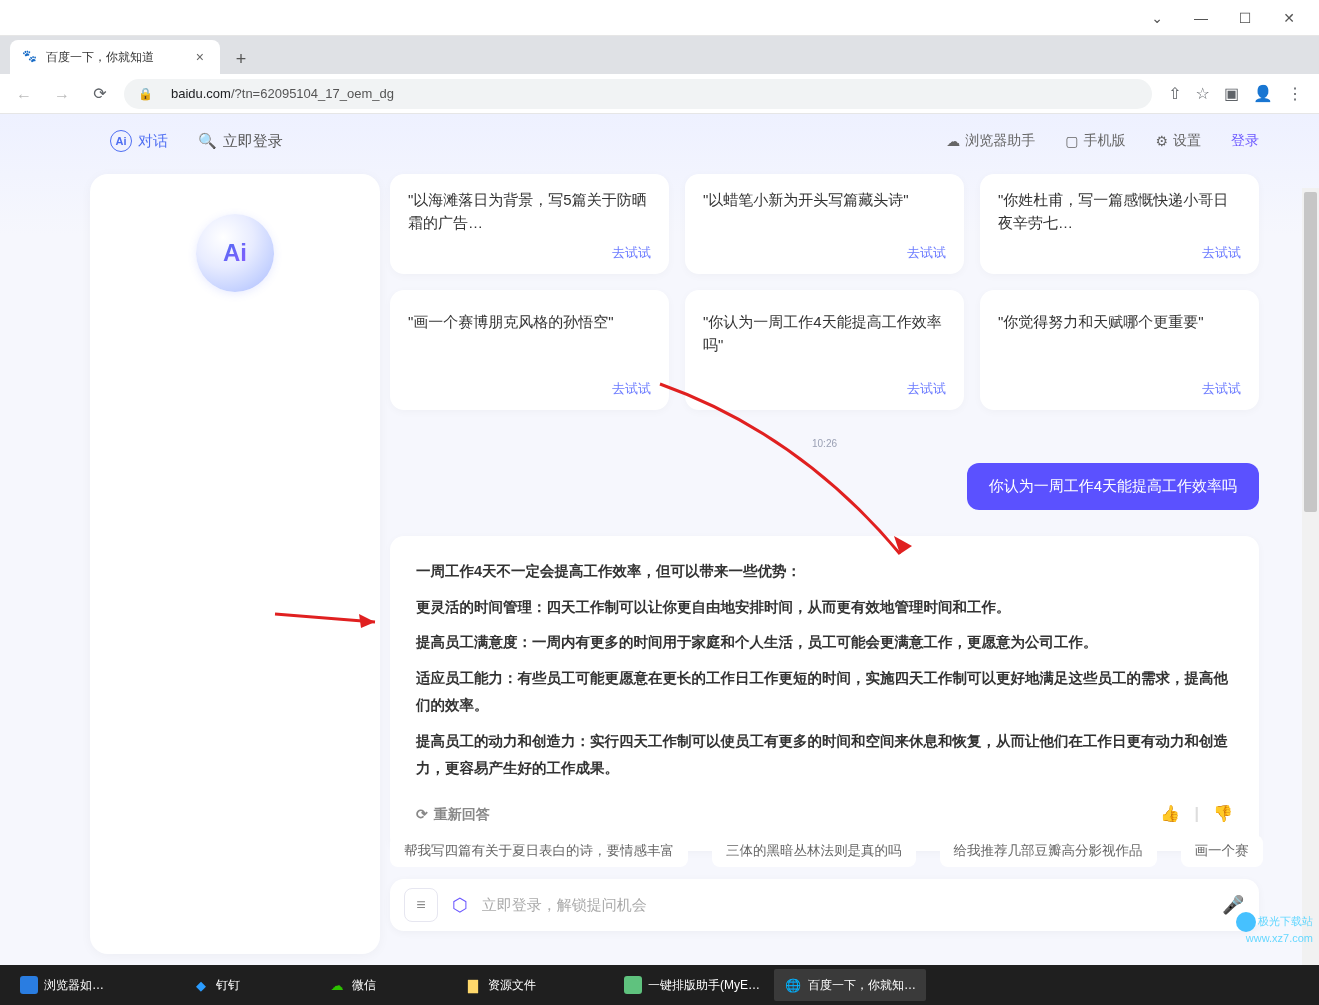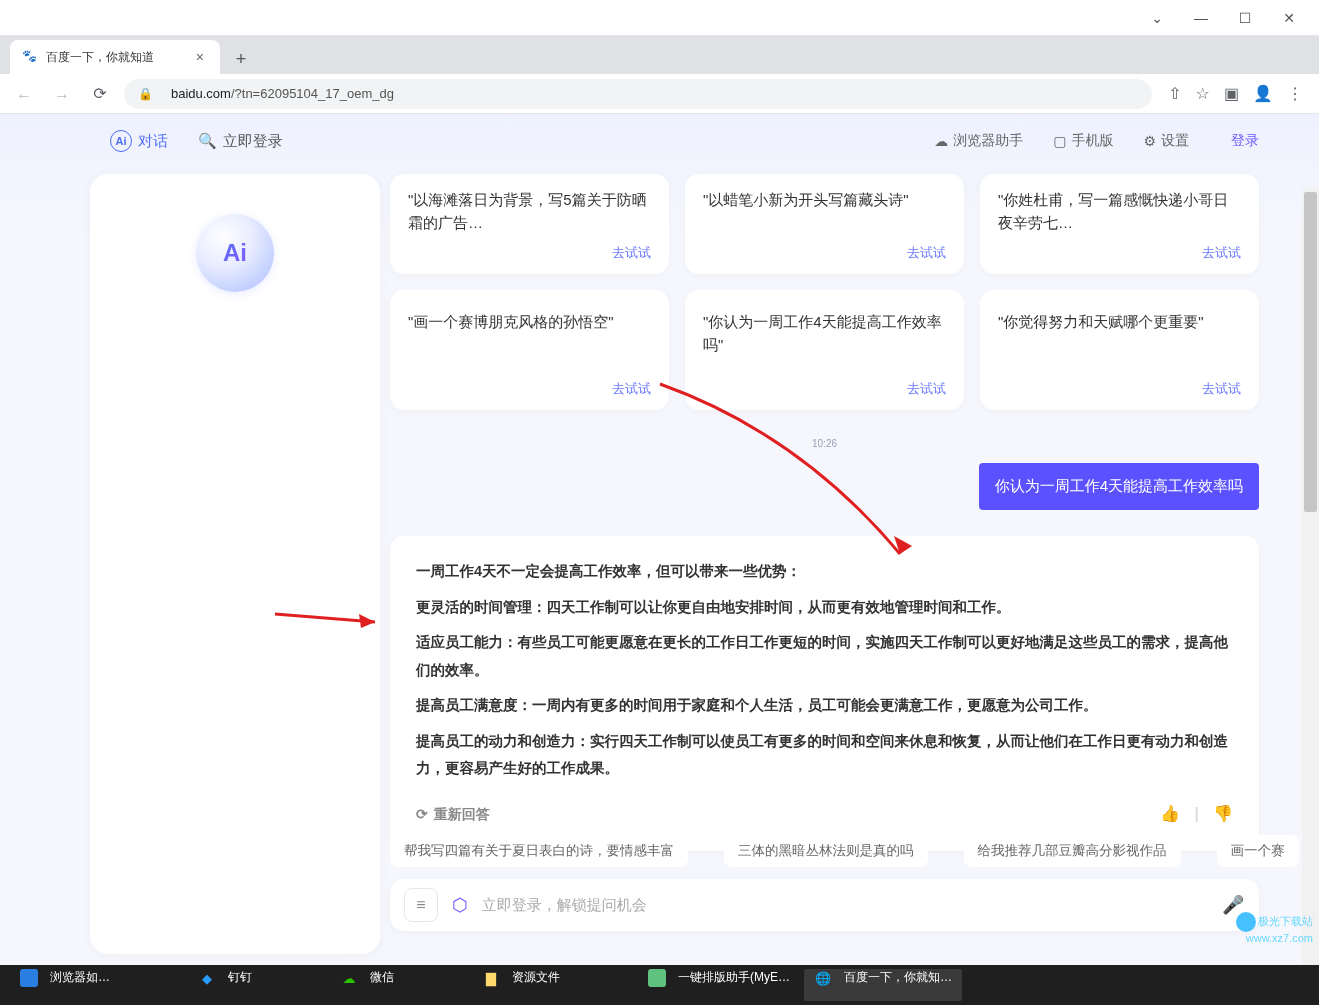--- a/index.html
+++ b/index.html
@@ -24,63 +24,63 @@
 
 
 .page { position: relative; height: calc(1005px - 36px - 38px - 40px - 40px); background: linear-gradient(180deg,#eef1ff 0%,#f6f7fd 120px,#f6f7fd 100%); }
 .topnav { position: absolute; top: 16px; left: 110px; right: 0; display: flex; align-items: center; font-size: 15px; color: #333; }
 .topnav .aiicon { width: 22px; height: 22px; border-radius: 11px; border: 1.5px solid #4e6ef2; color: #4e6ef2; display: flex; align-items: center; justify-content: center; font-size: 11px; font-weight: bold; margin-right: 6px; }
 .topnav .label1 { color: #4e6ef2; font-weight: 500; margin-right: 30px; }
 .topnav .search { display: flex; align-items: center; gap: 6px; color: #555; }
 .topnav .search .sico { color: #888; }
 .rightlinks { margin-left: auto; margin-right: 60px; display: flex; gap: 30px; align-items: center; font-size: 14px; color: #666; }
 .rightlinks .item { display: flex; align-items: center; gap: 5px; }
-.rightlinks .login { color: #6b57ff; margin-left: 12px; }
+.rightlinks .login { color: #6b57ff; }
 
 .sidebar { position: absolute; left: 90px; top: 60px; width: 290px; height: 780px; background: #fff; border-radius: 18px; box-shadow: 0 2px 12px rgba(0,0,0,0.04); }
 .ailogo { width: 78px; height: 78px; margin: 40px auto 0; border-radius: 50%; background: radial-gradient(circle at 35% 30%, #fff 0%, #e8ecff 40%, #c8d4ff 70%, #a8b8ff 100%); display: flex; align-items: center; justify-content: center; box-shadow: 0 2px 8px rgba(100,120,255,0.15); }
 .ailogo span { font-size: 24px; font-weight: bold; background: linear-gradient(135deg,#4e6ef2,#8a5cff); -webkit-background-clip: text; -webkit-text-fill-color: transparent; }
 
 .main { position: absolute; left: 390px; right: 60px; top: 60px; bottom: 20px; }
 .cards { display: grid; grid-template-columns: repeat(3,1fr); gap: 16px; }
 .card { background: #fff; border-radius: 14px; padding: 14px 18px 14px; box-shadow: 0 2px 8px rgba(0,0,0,0.03); position: relative; height: 108px; overflow: hidden; }
 .card.r1 { height: 100px; }
 .card .q { font-size: 15px; color: #333; line-height: 1.55; }
 .card .try { position: absolute; right: 18px; bottom: 12px; color: #6b7bff; font-size: 13px; }
 .cards + .cards { margin-top: 16px; }
 .card.r2 { height: 120px; padding-top: 20px; }
 
 .time { text-align: center; color: #9aa0b4; font-size: 10px; margin: 28px 0 14px; }
 
-.userbubble { float: right; background: #5b51ff; color: #fff; padding: 14px 16px; border-radius: 4px; font-size: 15px; max-width: 400px; }
+.userbubble { float: right; background: #5b51ff; color: #fff; padding: 14px 22px; border-radius: 12px; font-size: 15px; max-width: 400px; }
 .clear { clear: both; }
 
 .aianswer { background: #fff; border-radius: 14px; padding: 22px 26px; margin-top: 26px; font-size: 14.5px; color: #333; line-height: 1.9; box-shadow: 0 2px 8px rgba(0,0,0,0.03); font-weight: bold; }
 .aianswer p { margin-bottom: 8px; }
 .answerfoot { display: flex; align-items: center; margin-top: 16px; color: #888; font-size: 14px; gap: 8px; }
 .answerfoot .regen { display: flex; align-items: center; gap: 6px; }
 .answerfoot .thumbs { margin-left: auto; display: flex; gap: 14px; font-size: 16px; color: #aaa; }
 
-.suggestions { position: absolute; bottom: 78px; left: 0; right: 0; display: flex; gap: 36px; font-size: 13.5px; color: #666; }
+.suggestions { position: absolute; bottom: 78px; left: 0; right: 0; display: flex; gap: 24px; font-size: 13.5px; color: #666; }
 .suggestions span { background: #fff; padding: 7px 14px; border-radius: 8px; white-space: nowrap; }
 
 .inputbar { position: absolute; bottom: 14px; left: 0; right: 0; height: 52px; background: #fff; border-radius: 14px; display: flex; align-items: center; padding: 0 14px; gap: 14px; box-shadow: 0 2px 8px rgba(0,0,0,0.04); }
 .inputbar .menu { width: 34px; height: 34px; border: 1px solid #e6e6f0; border-radius: 8px; display: flex; align-items: center; justify-content: center; color: #888; }
 .inputbar .cube { color: #6b57ff; font-size: 18px; }
 .inputbar .ph { color: #aaa; font-size: 15px; flex: 1; }
 .inputbar .mic { color: #bbb; font-size: 18px; }
 
 
 .arrow { position: absolute; pointer-events: none; }
 .arrow1 { left: 650px; top: 260px; width: 280px; height: 200px; }
 .arrow2 { left: 270px; top: 490px; width: 120px; height: 30px; }
 
 
 .taskbar { position: absolute; left: 0; right: 0; bottom: 0; height: 40px; background: #1f1f1f; display: flex; align-items: center; padding: 0 10px; gap: 4px; font-size: 12px; color: #fff; }
-.taskbar .ti { height: 32px; display: flex; align-items: flex-start; gap: 12px; padding: 0 10px; border-radius: 2px; }
+.taskbar .ti { height: 32px; display: flex; align-items: center; gap: 6px; padding: 0 10px; border-radius: 2px; }
 .taskbar .ti.active { background: #3a3a3a; }
 .taskbar .tico { width: 18px; height: 18px; display: flex; align-items: center; justify-content: center; font-size: 13px; }
 .taskbar .sp { width: 60px; }
 
 
 .wm { position: absolute; right: 6px; bottom: 61px; font-size: 11px; color: #4dd2ff; text-align: right; opacity: 0.85; pointer-events: none; }
 .wm .ball { display:inline-block; width:20px; height:20px; background:#26b7ff; border-radius:50%; vertical-align:middle; margin-right:2px; }
 
 
 .scrollbar { position: absolute; right: 0; top: 74px; width: 17px; height: calc(1005px - 74px - 40px); background: #f1f1f1; }
@@ -187,22 +187,22 @@
     </div>
 
     <div class="time">10:26</div>
 
     <div class="userbubble">你认为一周工作4天能提高工作效率吗</div>
     <div class="clear"></div>
 
     <div class="aianswer">
       <p>一周工作4天不一定会提高工作效率，但可以带来一些优势：</p>
       <p>更灵活的时间管理：四天工作制可以让你更自由地安排时间，从而更有效地管理时间和工作。</p>
+      <p>提高员工满意度：一周内有更多的时间用于家庭和个人生活，员工可能会更满意工作，更愿意为公司工作。</p>
       <p>适应员工能力：有些员工可能更愿意在更长的工作日工作更短的时间，实施四天工作制可以更好地满足这些员工的需求，提高他们的效率。</p>
-      <p>提高员工满意度：一周内有更多的时间用于家庭和个人生活，员工可能会更满意工作，更愿意为公司工作。</p>
       <p>提高员工的动力和创造力：实行四天工作制可以使员工有更多的时间和空间来休息和恢复，从而让他们在工作日更有动力和创造力，更容易产生好的工作成果。</p>
       <div class="answerfoot">
         <span class="regen">
           <span>⟳</span>
           <span>重新回答</span>
         </span>
         <span class="thumbs">
           <span>👍</span>
           <span style="color:#ddd">|</span>
           <span>👎</span>

